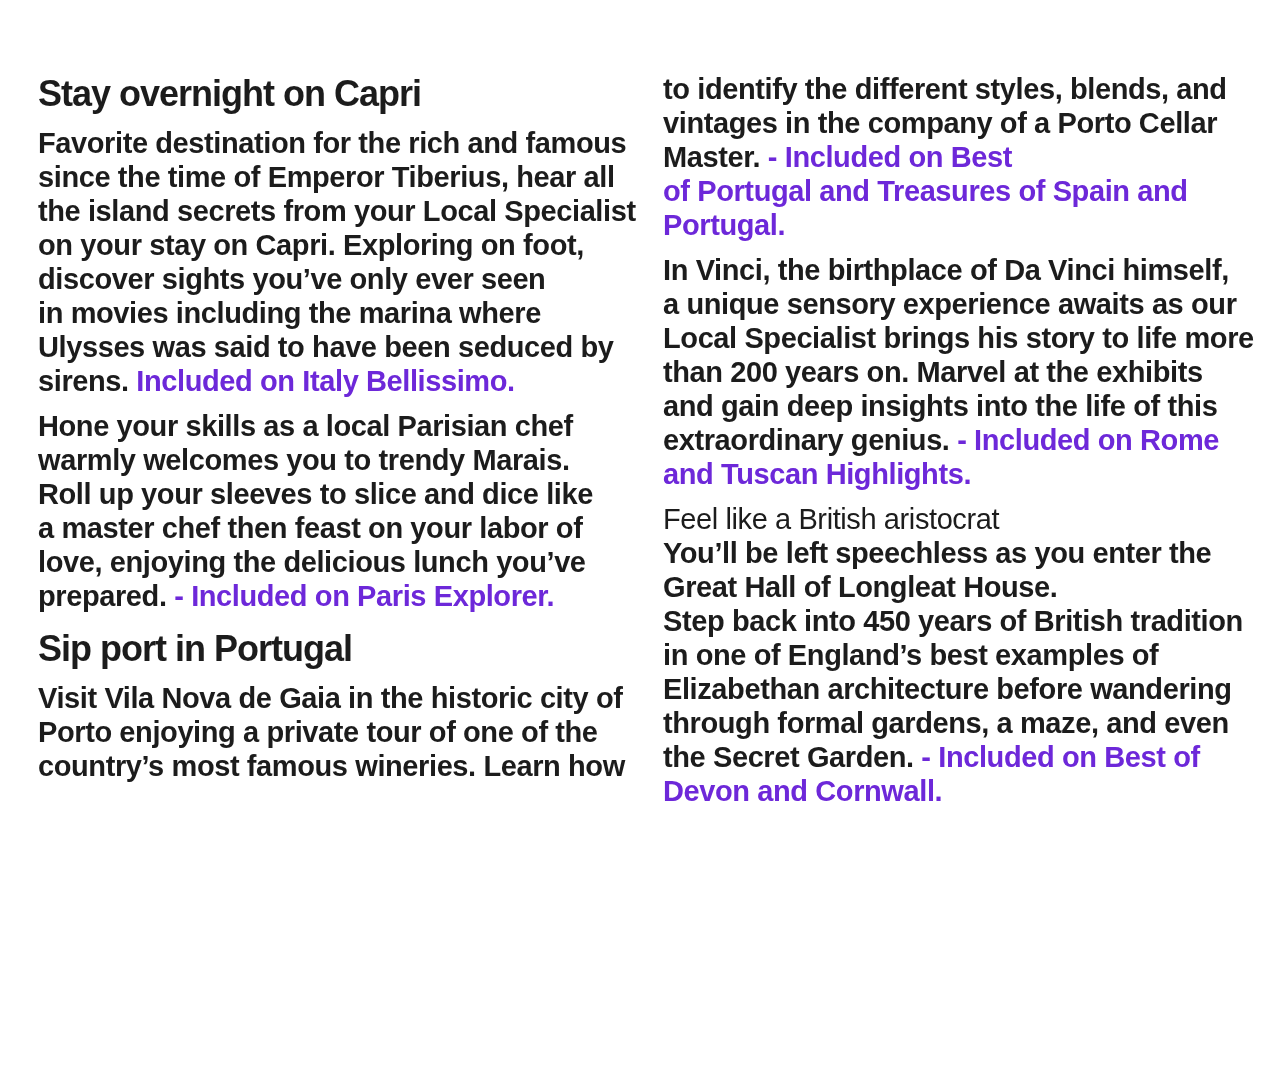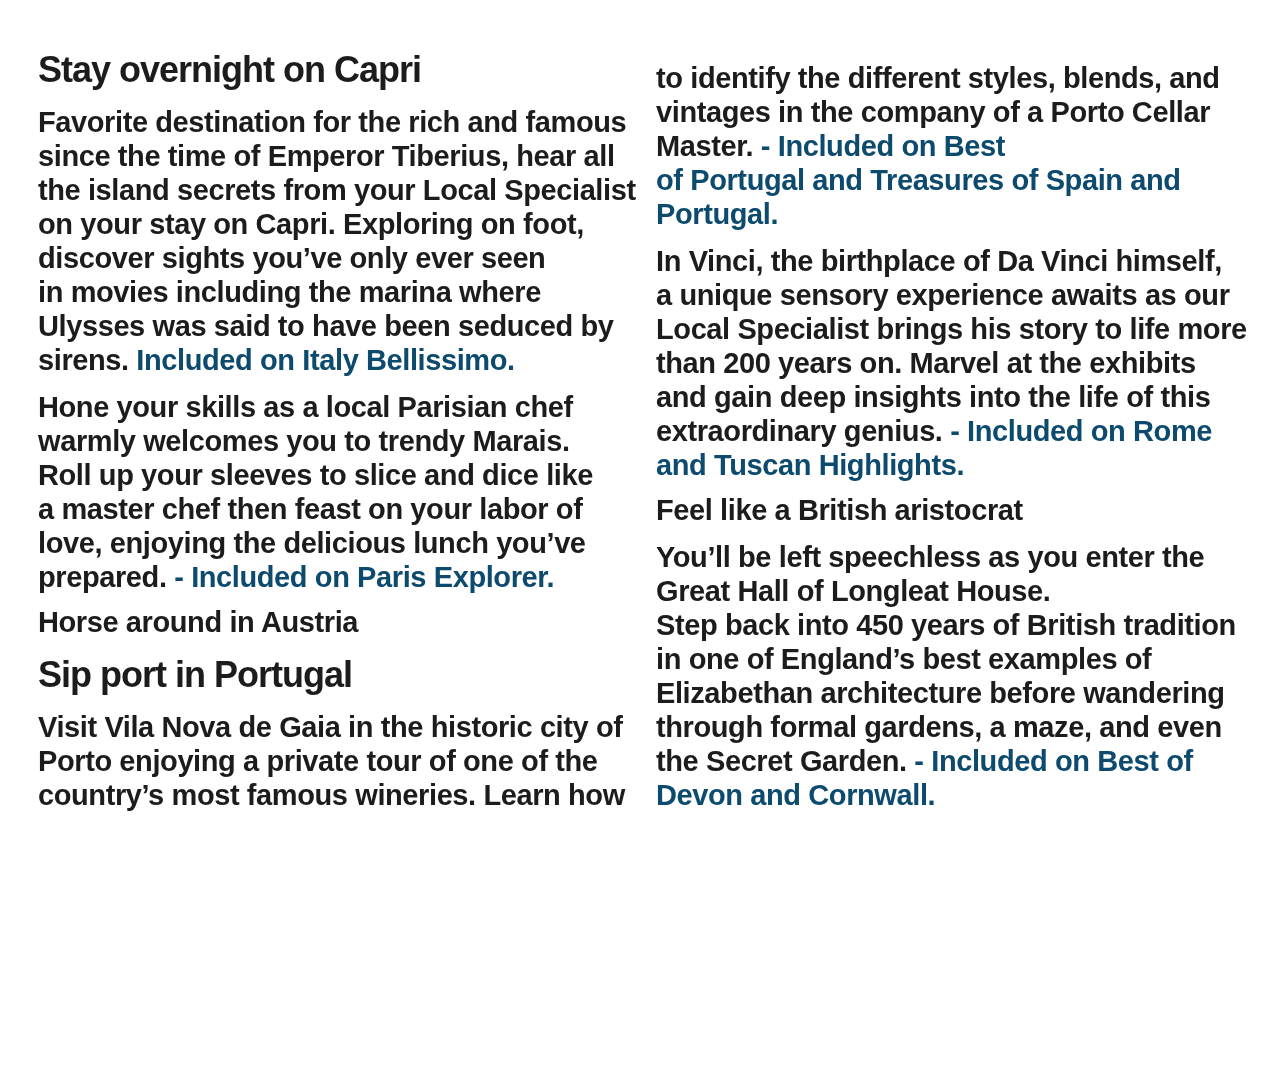--- a/index.html
+++ b/index.html
@@ -12,53 +12,53 @@
     overflow: hidden;
   }
   body {
     font-family: "Liberation Sans", "DejaVu Sans", sans-serif;
     font-weight: 700;
     color: #1c1c1c;
     -webkit-font-smoothing: antialiased;
   }
   .page {
     display: flex;
-    padding: 48px 0 0 38px;
-    gap: 18px;
+    padding: 72px 0 0 38px;
+    gap: 25px;
     width: 1263px;
   }
   .col {
     width: 600px;
     flex: 0 0 600px;
   }
   h2 {
     font-size: 36px;
     line-height: 44px;
     margin: 14px 0 10px;
     letter-spacing: -1px;
     font-weight: 700;
     color: #1c1c1c;
   }
   .col h2:first-child { margin-top: 0; }
   h3 {
     font-size: 29px;
     line-height: 34px;
     margin: 3px 0 0;
     letter-spacing: -0.4px;
-    font-weight: 700;
+    font-weight: 400;
     color: #1c1c1c;
   }
   p {
     font-size: 29px;
     line-height: 34px;
-    margin: 13px 0 11px;
+    margin: 0 0 11px;
     letter-spacing: -0.4px;
     white-space: pre-line;
   }
-  .muted { color: #0c4a6e; text-align: right; }
+  .muted { color: #6d28d9; text-align: right; }
 </style>
 </head>
 <body>
 
 <div class="page">
 
   <div class="col">
 
     <h2>Stay overnight on Capri</h2>
     <p><span>Favorite destination for the rich and famous
@@ -70,21 +70,20 @@
 Ulysses was said to have been seduced by
 sirens. </span><span class="muted">Included on Italy Bellissimo.</span></p>
 
     <p><span>Hone your skills as a local Parisian chef
 warmly welcomes you to trendy Marais.
 Roll up your sleeves to slice and dice like
 a master chef then feast on your labor of
 love, enjoying the delicious lunch you’ve
 prepared. </span><span class="muted">- Included on Paris Explorer.</span></p>
 
-    <h3>Horse around in Austria</h3>
 
     <h2>Sip port in Portugal</h2>
     <p><span>Visit Vila Nova de Gaia in the historic city of
 Porto enjoying a private tour of one of the
 country’s most famous wineries. Learn how</span></p>
 
   </div>
 
   <div class="col">
 

